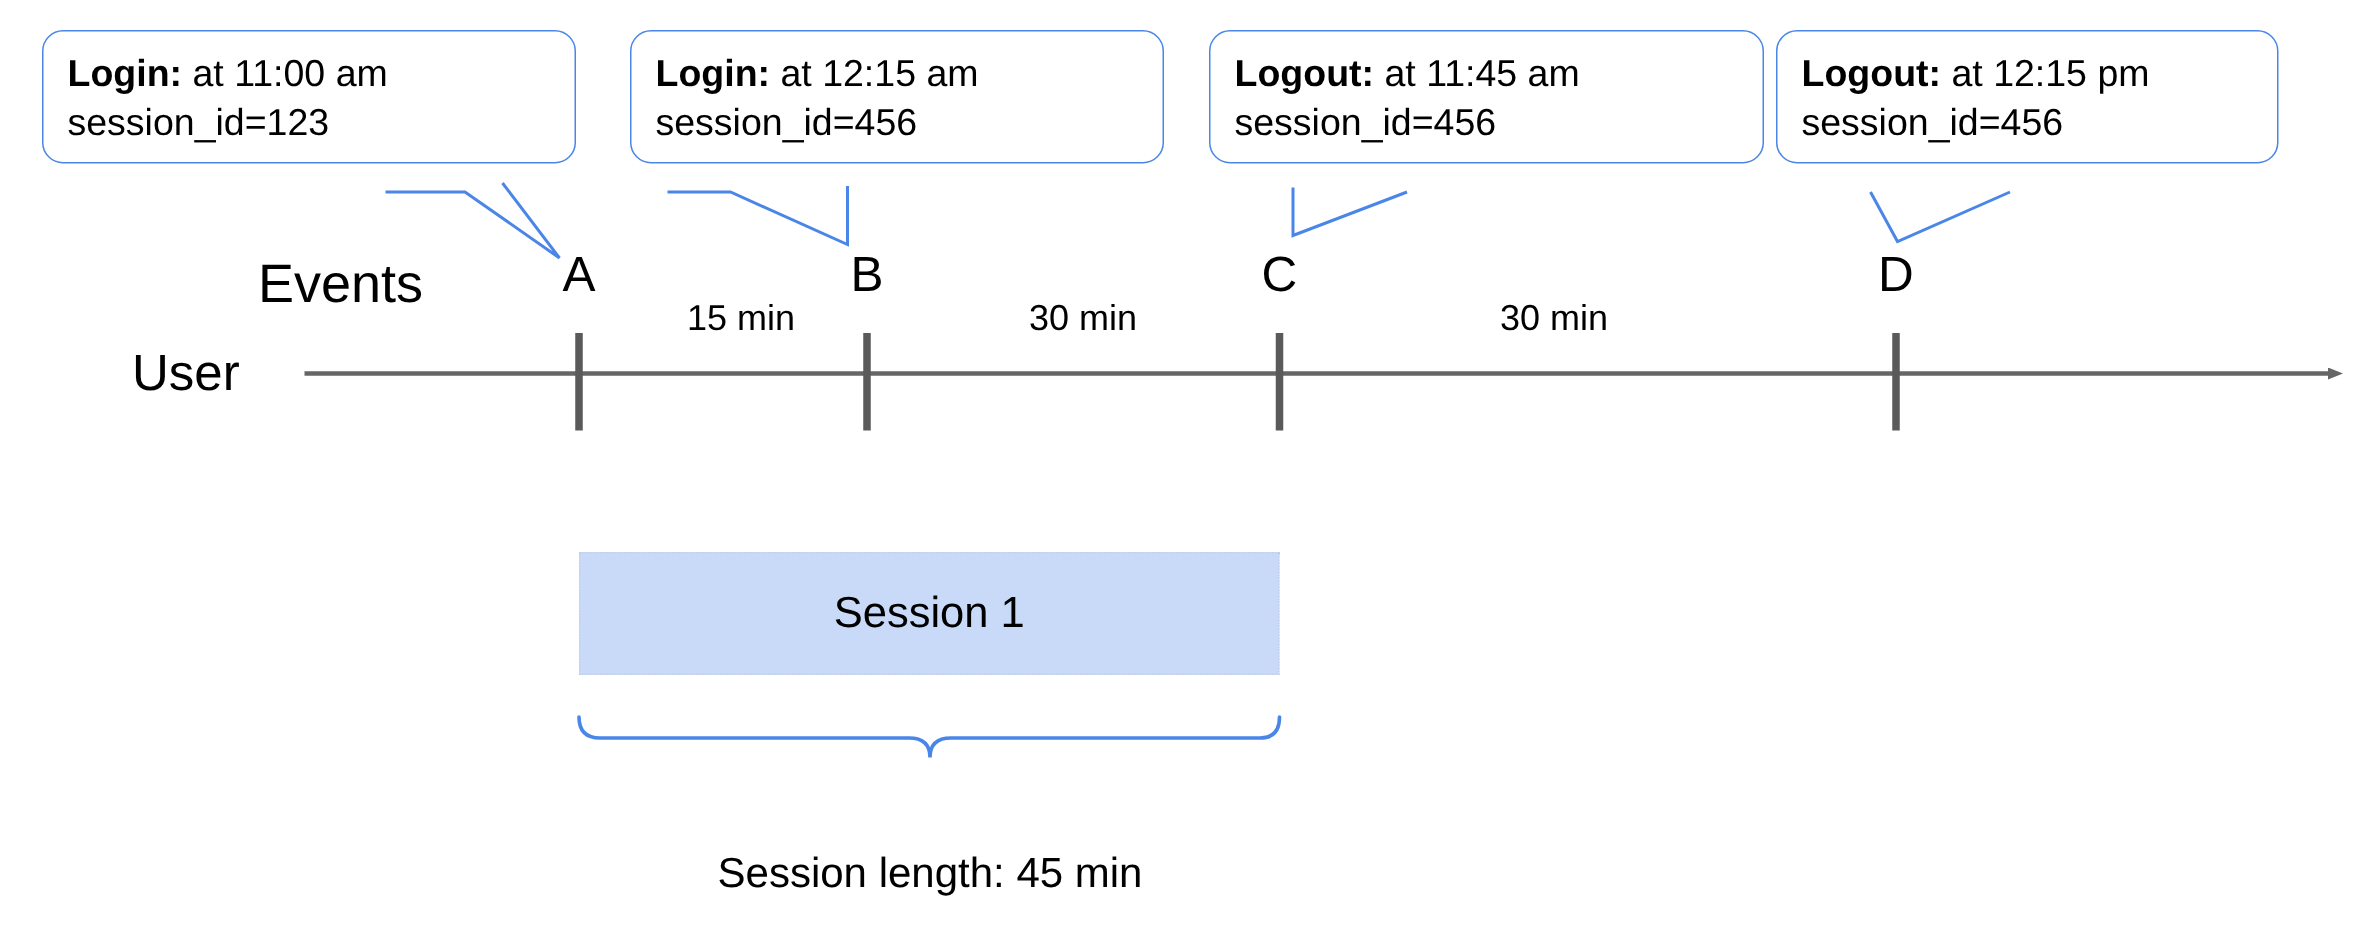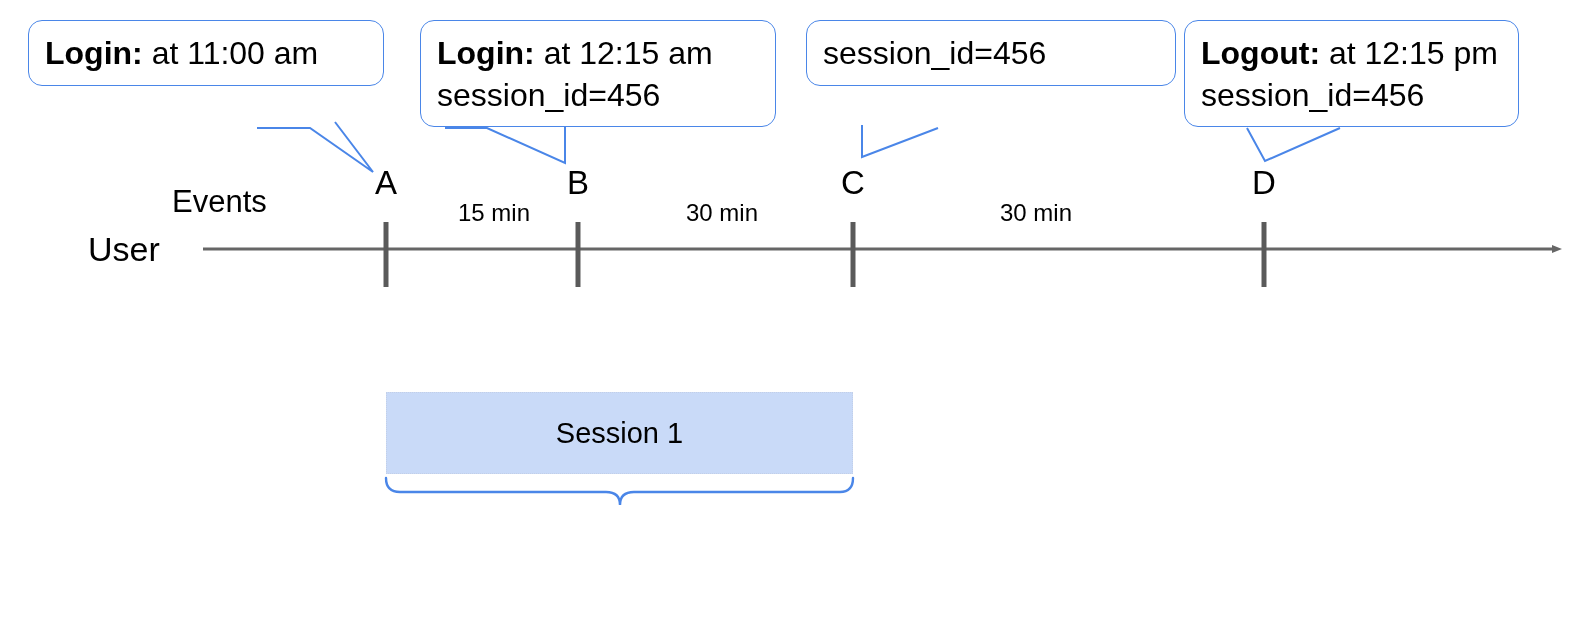--- a/index.html
+++ b/index.html
@@ -15,33 +15,33 @@
   svg.layer.front{pointer-events:none;}
 
   .callout{
     position:absolute;
     box-sizing:border-box;
     background:#ffffff;
     border:1.6px solid #4a86e8;
     border-radius:14px;
     padding:12px 16px 10px 16px;
     line-height:1.30;
-    font-size:32px;
+    font-size:25px;
     white-space:nowrap;
   }
   .callout .kind{font-weight:bold;}
   .callout .l1{display:block;}
   .callout .l2{display:block;}
 
   .axis-label{
     position:absolute;
     font-size:30px;
     white-space:nowrap;
   }
-  .events-label{font-size:31px;margin-top:16px;}
+  .events-label{font-size:36px;}
   .user-label{font-size:34px;}
 
   .tick-letter{
     position:absolute;
     font-size:33px;
     transform:translateX(-50%);
     white-space:nowrap;
   }
   .interval-label{
     position:absolute;
@@ -78,28 +78,30 @@
 
     <path d="M 445,128 L 487,128 L 565,163 L 565,124" fill="none" stroke="#4a86e8" stroke-width="2"></path>
 
     <path d="M 862,125 L 862,157 L 938,128" fill="none" stroke="#4a86e8" stroke-width="2"></path>
 
     <path d="M 1247,128 L 1265,161 L 1340,128" fill="none" stroke="#4a86e8" stroke-width="2"></path>
   </svg>
 
   <div class="callout" style="left:28px;top:20px;width:356px;">
     <span class="l1"><span class="kind">Login:</span><span> at 11:00 am</span></span>
+    <span class="l2">session_id=123</span>
   </div>
 
   <div class="callout" style="left:420px;top:20px;width:356px;">
     <span class="l1"><span class="kind">Login:</span><span> at 12:15 am</span></span>
     <span class="l2">session_id=456</span>
   </div>
 
   <div class="callout" style="left:806px;top:20px;width:370px;">
+    <span class="l1"><span class="kind">Logout:</span><span> at 11:45 am</span></span>
     <span class="l2">session_id=456</span>
   </div>
 
   <div class="callout" style="left:1184px;top:20px;width:335px;">
     <span class="l1"><span class="kind">Logout:</span><span> at 12:15 pm</span></span>
     <span class="l2">session_id=456</span>
   </div>
 
   <div class="axis-label events-label" style="left:172px;top:168px;">Events</div>
   <div class="axis-label user-label" style="left:88px;top:230px;">User</div>
@@ -119,23 +121,24 @@
         <path d="M0,0 L10,4 L0,8 z" fill="#666666"></path>
       </marker>
     </defs>
     <line x1="203" y1="249" x2="1552" y2="249" stroke="#666666" stroke-width="3" marker-end="url(#arrowend)"></line>
     <line x1="386" y1="222" x2="386" y2="287" stroke="#5a5a5a" stroke-width="5"></line>
     <line x1="578" y1="222" x2="578" y2="287" stroke="#5a5a5a" stroke-width="5"></line>
     <line x1="853" y1="222" x2="853" y2="287" stroke="#5a5a5a" stroke-width="5"></line>
     <line x1="1264" y1="222" x2="1264" y2="287" stroke="#5a5a5a" stroke-width="5"></line>
   </svg>
 
-  <div class="session-bar" style="left:386px;top:368px;width:467px;height:82px;margin-top:24px;">
+  <div class="session-bar" style="left:386px;top:368px;width:467px;height:82px;">
     <span>Session 1</span>
   </div>
 
   <svg class="layer" viewBox="0 0 1574 630" preserveAspectRatio="none">
     <path d="M 386,478 Q 386,492 400,492 L 606,492 Q 620,492 620,505
              Q 620,492 634,492 L 840,492 Q 853,492 853,478" fill="none" stroke="#4a86e8" stroke-width="2.4" stroke-linecap="round"></path>
   </svg>
 
+  <div class="caption" style="left:620px;top:566px;">Session length: 45 min</div>
 
 </div>
 
 </body></html>

